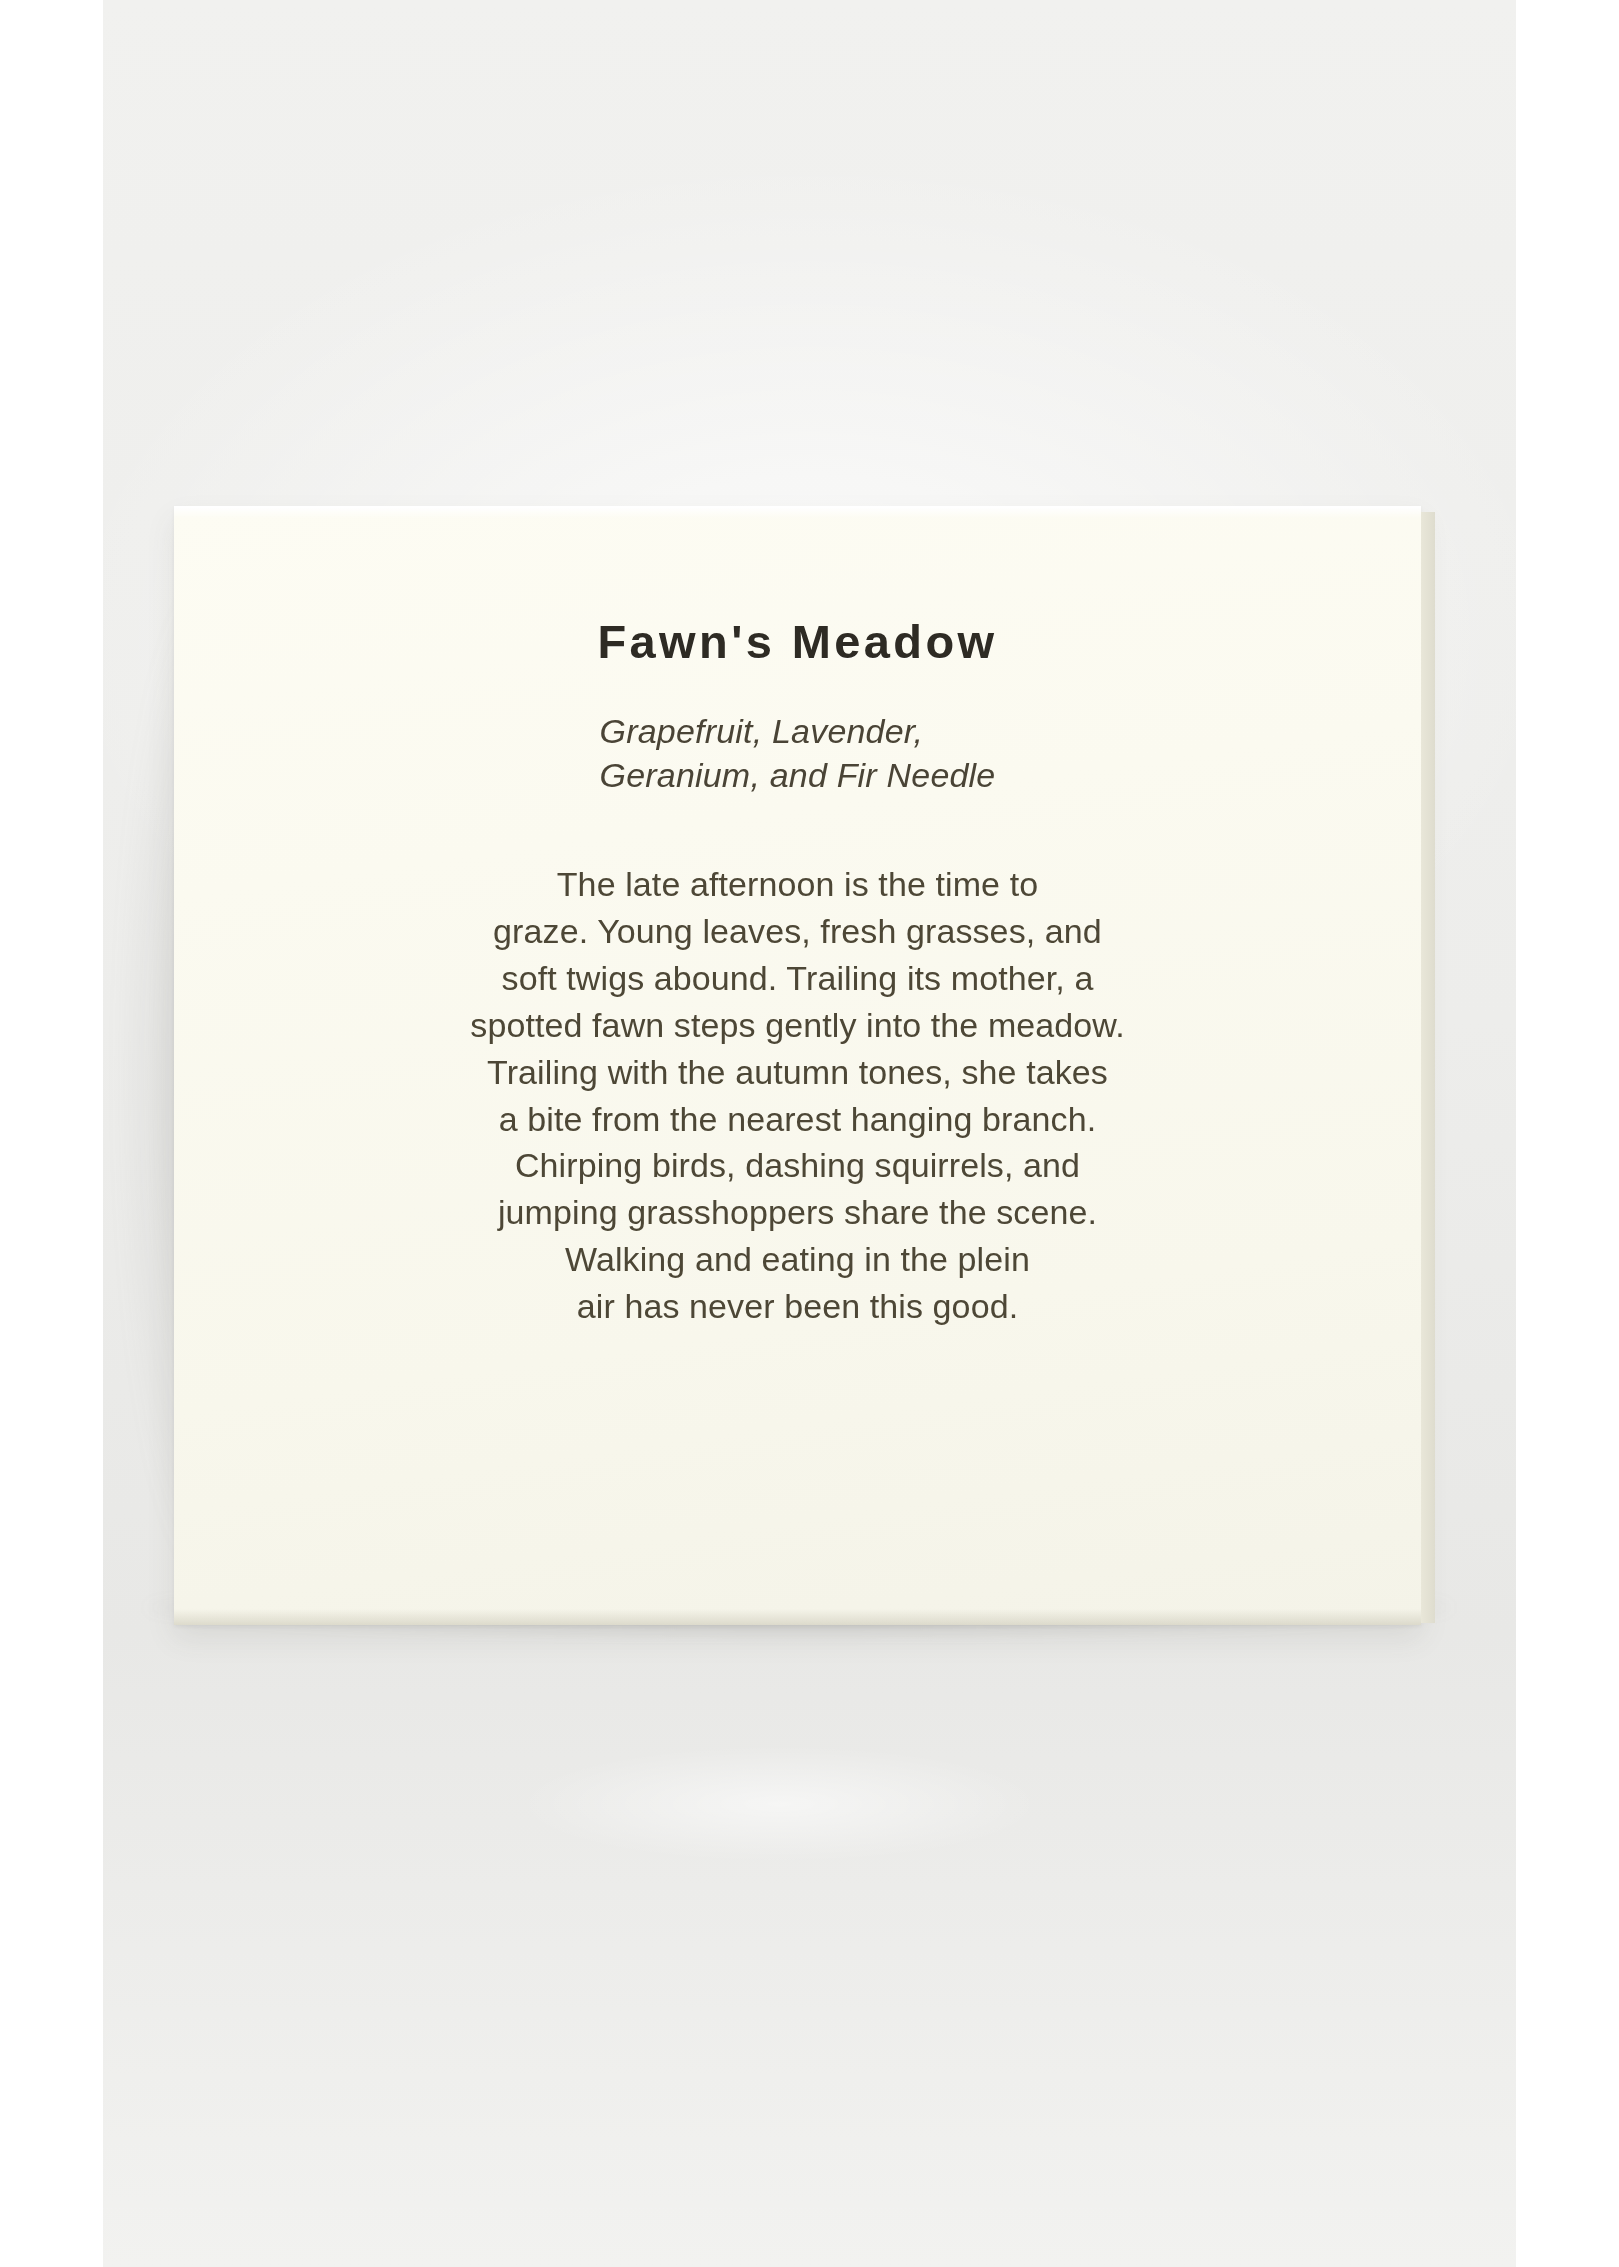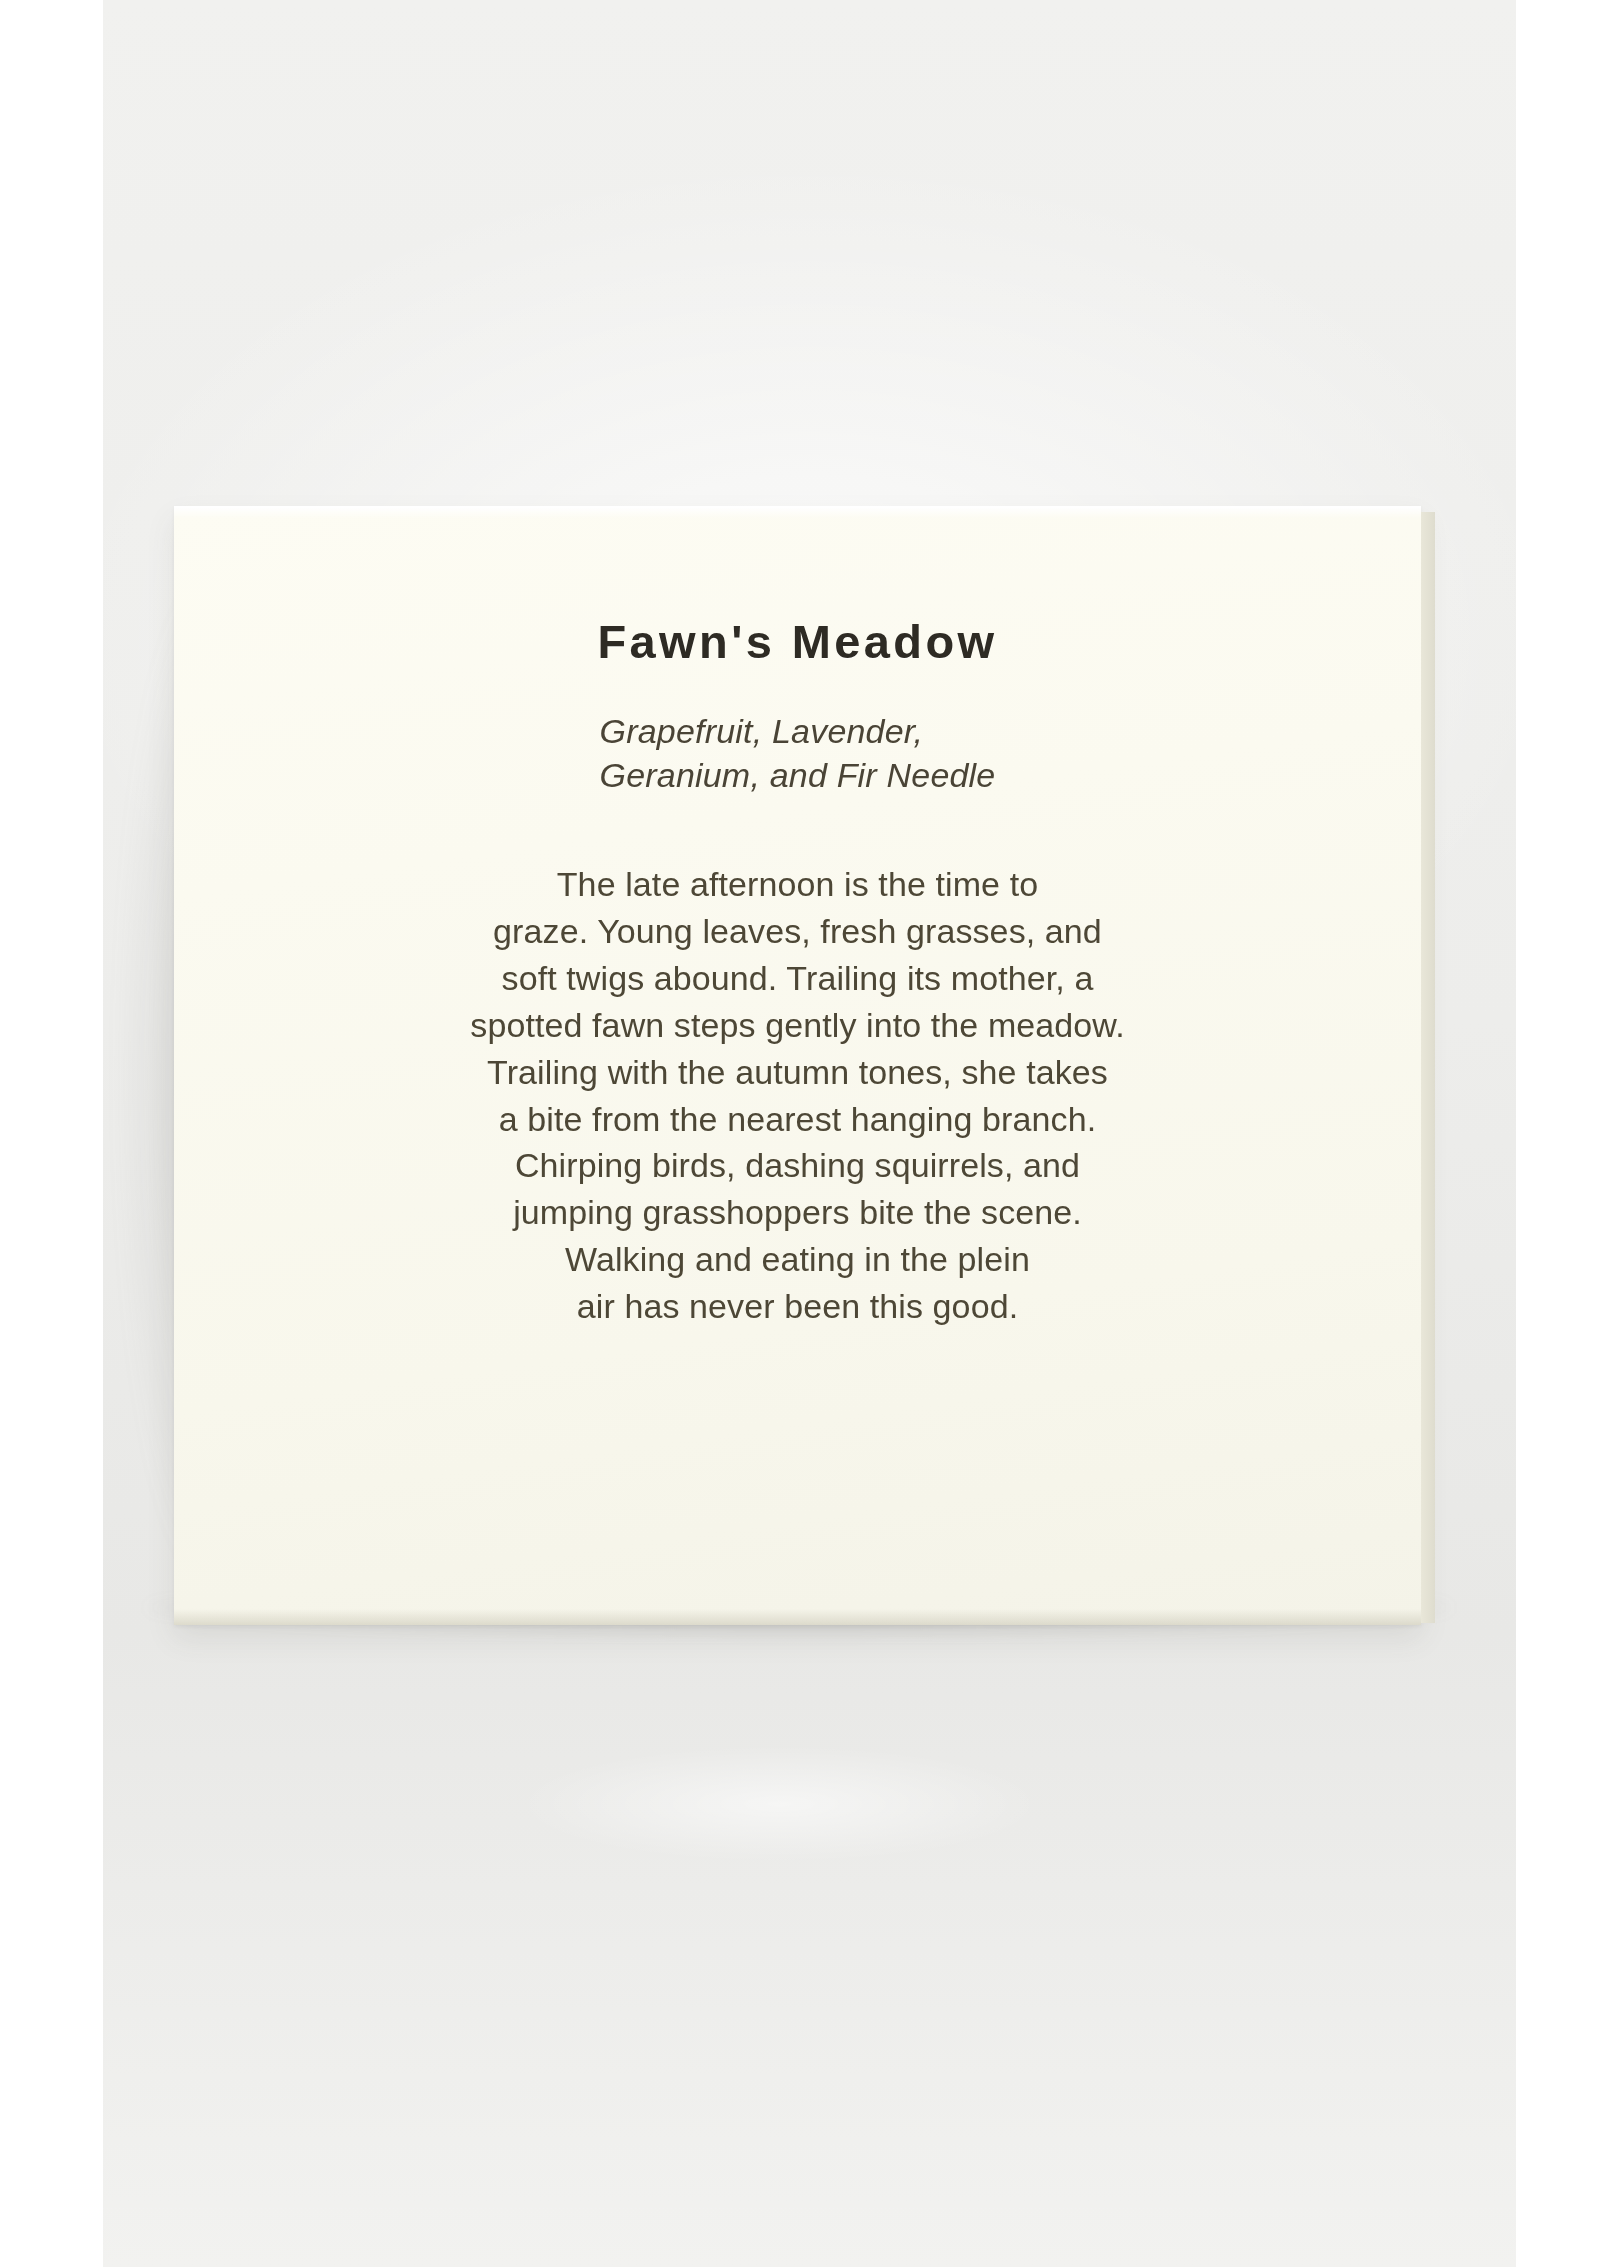--- a/index.html
+++ b/index.html
@@ -190,21 +190,21 @@
         </div>
 
         <div class="description">
           <span class="desc-line">The late afternoon is the time to</span>
           <span class="desc-line">graze. Young leaves, fresh grasses, and</span>
           <span class="desc-line">soft twigs abound. Trailing its mother, a</span>
           <span class="desc-line">spotted fawn steps gently into the meadow.</span>
           <span class="desc-line">Trailing with the autumn tones, she takes</span>
           <span class="desc-line">a bite from the nearest hanging branch.</span>
           <span class="desc-line">Chirping birds, dashing squirrels, and</span>
-          <span class="desc-line">jumping grasshoppers bite the scene.</span>
+          <span class="desc-line">jumping grasshoppers share the scene.</span>
           <span class="desc-line">Walking and eating in the plein</span>
           <span class="desc-line">air has never been this good.</span>
         </div>
 
       </div>
     </div>
   </div>
 </div>
 
 

